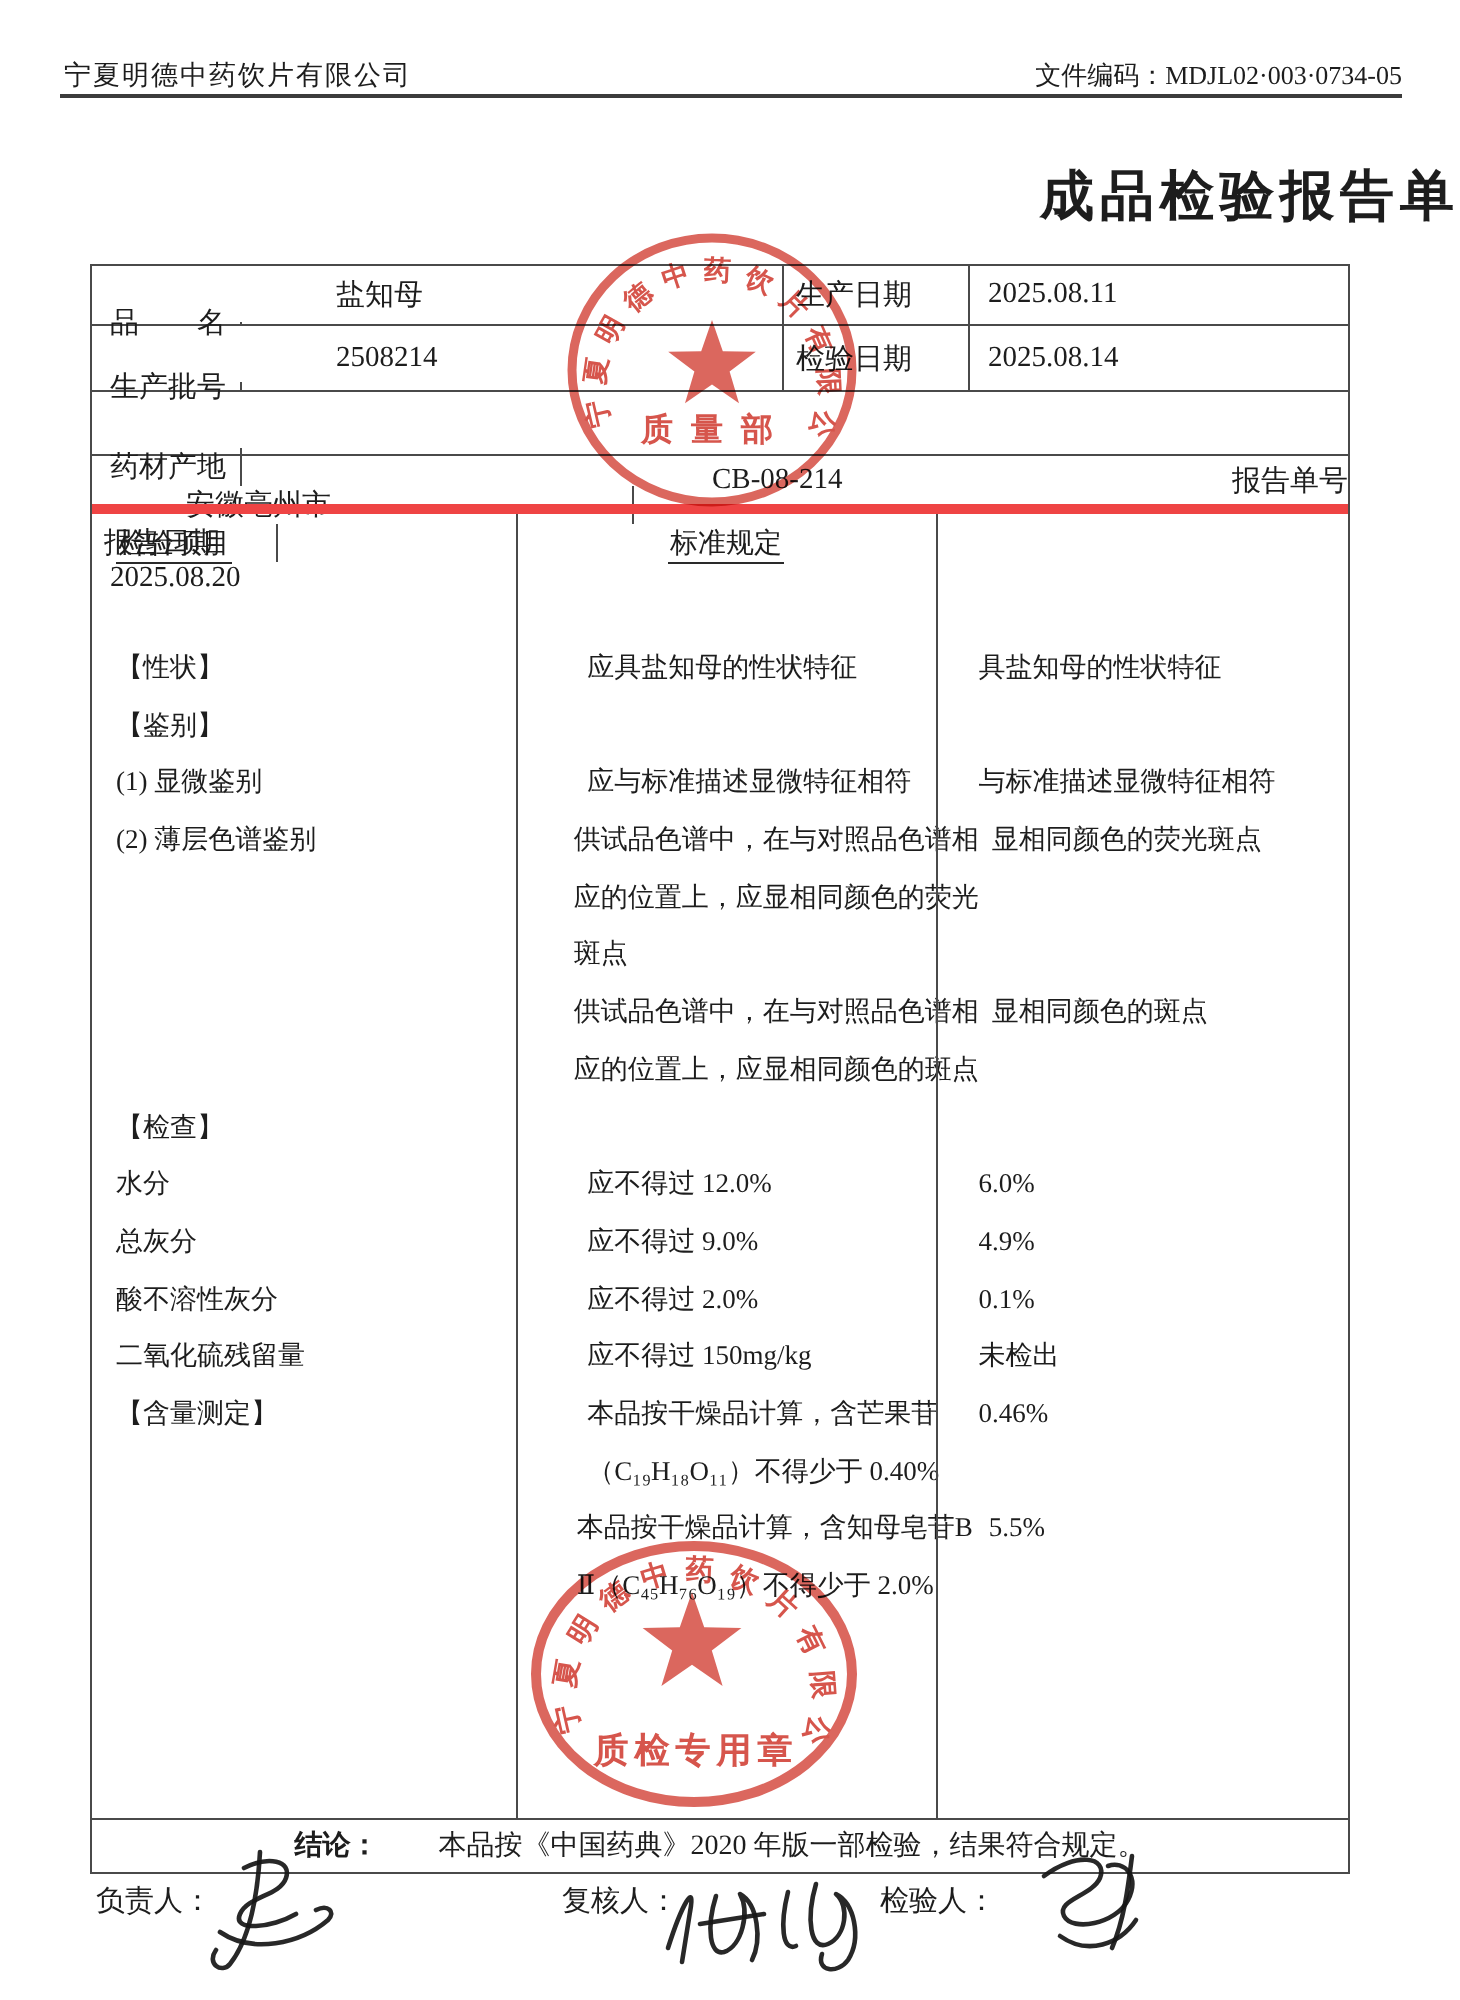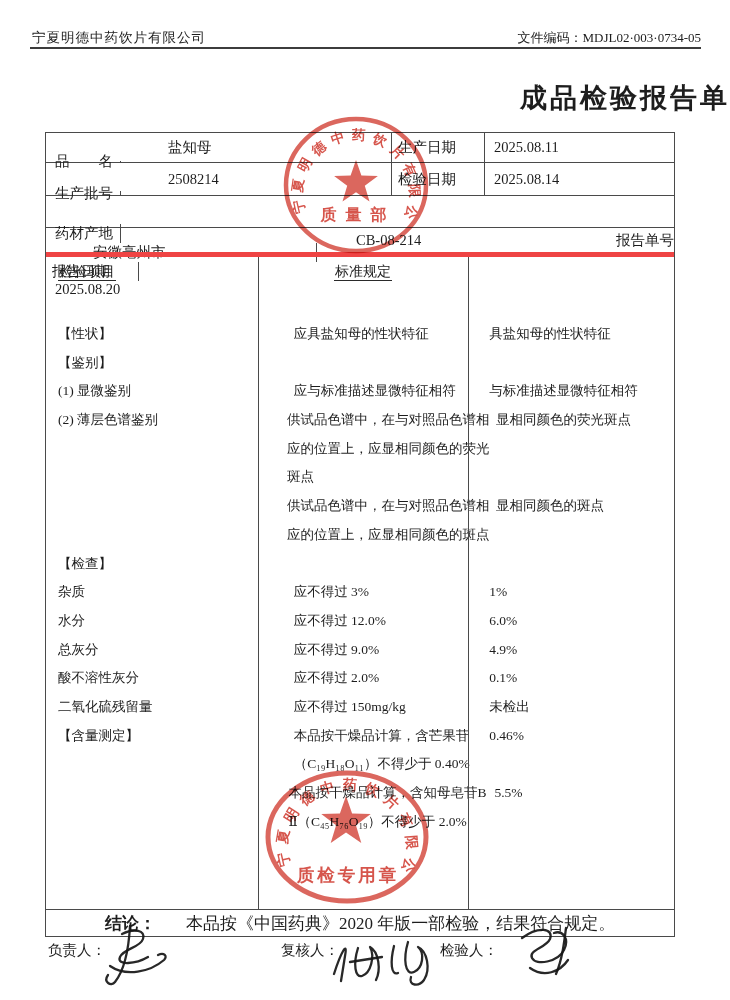--- a/index.html
+++ b/index.html
@@ -41,21 +41,21 @@
   .ih-std{width:210px;text-align:center;}
   .ih-res{width:206px;text-align:center;}
   .ih span{border-bottom:1px solid #2a2a2a;padding:0 1px 1px;}
   .item-row{display:flex;}
   .cell-i{width:212px;box-sizing:border-box;padding-left:12px;}
   .cell-s{width:210px;box-sizing:border-box;padding-left:9px;margin-left:40px;}
   .cell-r{width:206px;box-sizing:border-box;padding-left:8px;}
   .ln{height:28.7px;line-height:28.7px;white-space:nowrap;}
 
   
-  .concl{height:26px;display:flex;align-items:center;justify-content:center;font-size:17px;white-space:nowrap;gap:28px;}
+  .concl{height:26px;display:flex;align-items:center;justify-content:center;font-size:14px;white-space:nowrap;gap:28px;}
   .concl b{margin-right:2px;}
 
   
   .sig-label{position:absolute;top:941px;font-size:14.5px;white-space:nowrap;}
   .sl1{left:48px;} .sl2{left:281px;} .sl3{left:440px;}
   .sig-svg{position:absolute;}
   .sig-svg path{fill:none;stroke:#161616;stroke-width:2.3;stroke-linecap:round;stroke-linejoin:round;opacity:.92;}
 
   
   .stamp{position:absolute;mix-blend-mode:multiply;opacity:.85;}
@@ -157,31 +157,20 @@
         <div class="cell-r">
             <div class="ln">显相同颜色的斑点</div>
           </div>
       </div>
       <div class="item-row">
         <div class="cell-i">
             <div class="ln">【检查】</div>
           </div>
         <div class="cell-s"></div>
           <div class="cell-r"></div>
-      </div>
-      <div class="item-row">
-        <div class="cell-i">
-            <div class="ln">杂质</div>
-          </div>
-        <div class="cell-s">
-            <div class="ln">应不得过 3%</div>
-          </div>
-        <div class="cell-r">
-            <div class="ln">1%</div>
-          </div>
       </div>
       <div class="item-row">
         <div class="cell-i">
             <div class="ln">水分</div>
           </div>
         <div class="cell-s">
             <div class="ln">应不得过 12.0%</div>
           </div>
         <div class="cell-r">
             <div class="ln">6.0%</div>

